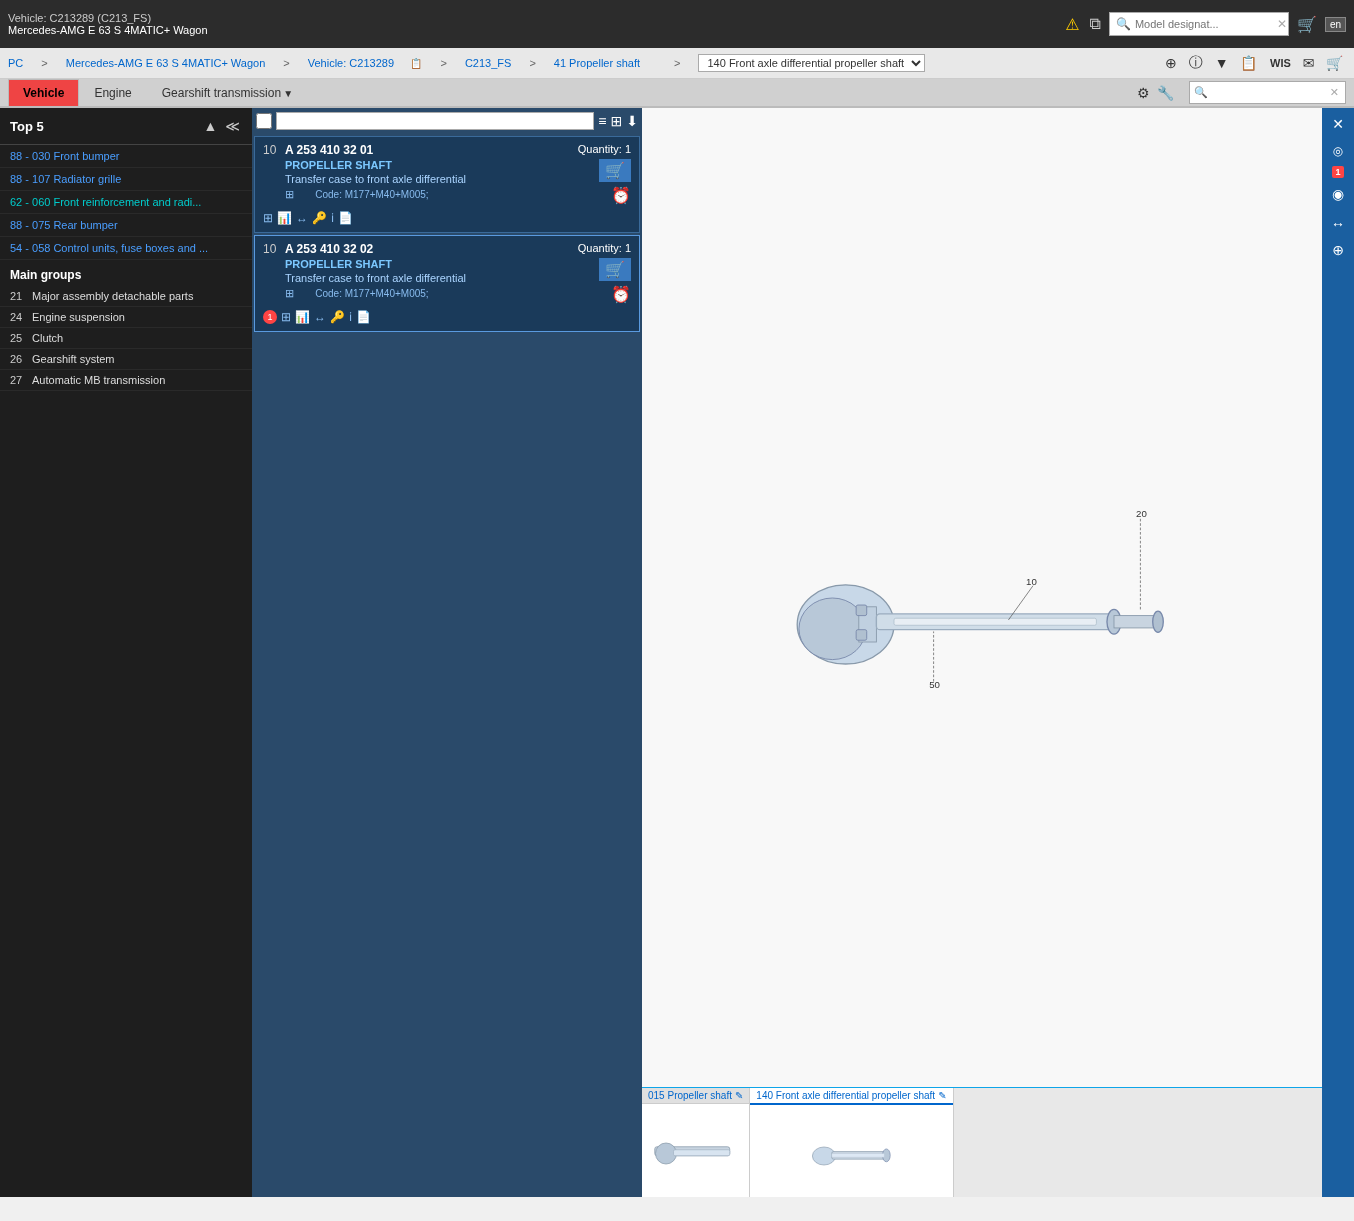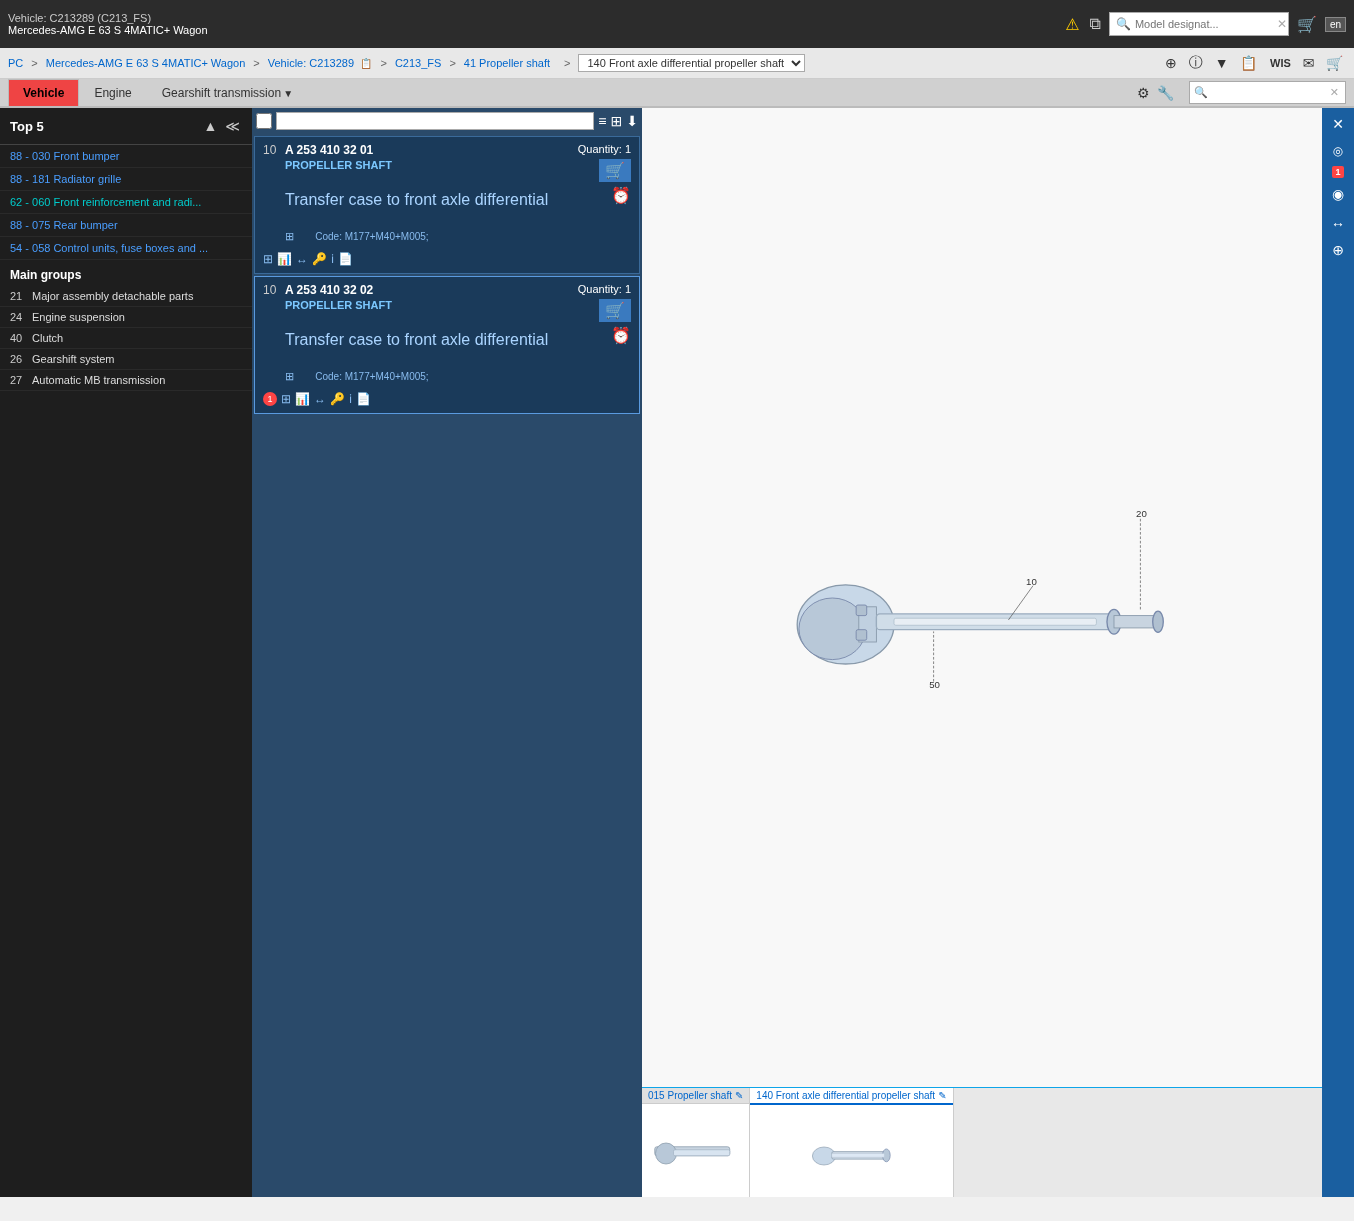--- a/index.html
+++ b/index.html
@@ -50,21 +50,21 @@
     }
 
     
     .breadcrumb-bar {
       background: #e8e8e8;
       border-bottom: 1px solid #ccc;
       padding: 4px 8px;
       display: flex;
       align-items: center;
       flex-wrap: wrap;
-      gap: 6px;
+      gap: 16px;
       font-size: 11px;
     }
     .breadcrumb-bar a, .breadcrumb-bar span.link {
       color: #0066cc;
       text-decoration: none;
       cursor: pointer;
     }
     .breadcrumb-sep { color: #666; margin: 0 2px; }
     .breadcrumb-dropdown {
       background: #fff;
@@ -242,22 +242,22 @@
     }
     .qty-val { color: #fff; }
     .part-name {
       color: #7cc8ff;
       font-size: 11px;
       font-weight: bold;
       margin: 2px 0;
     }
     .part-desc {
       color: #aad4ff;
-      font-size: 16px;
-      margin: 20px 0;
+      font-size: 11px;
+      margin: 2px 0;
     }
     .part-code {
       color: #88bbee;
       font-size: 10px;
       margin: 2px 17px;
     }
     .part-actions {
       display: flex;
       align-items: center;
       gap: 4px;
@@ -481,21 +481,21 @@
         <button class="icon-btn">▲</button>
         <button class="icon-btn">≪</button>
       </div>
     </div>
     <div class="sidebar-scroll">
 
       <div class="sidebar-item link-blue">
         <span>88 - 030 Front bumper</span>
       </div>
       <div class="sidebar-item link-blue">
-        <span>88 - 181 Radiator grille</span>
+        <span>88 - 107 Radiator grille</span>
       </div>
       <div class="sidebar-item link-cyan">
         <span>62 - 060 Front reinforcement and radi...</span>
       </div>
       <div class="sidebar-item link-blue">
         <span>88 - 075 Rear bumper</span>
       </div>
       <div class="sidebar-item link-blue">
         <span>54 - 058 Control units, fuse boxes and ...</span>
       </div>
@@ -505,21 +505,21 @@
       </div>
       <div class="sidebar-main-item">
         <span class="num">21</span>
         <span class="label">Major assembly detachable parts</span>
       </div>
       <div class="sidebar-main-item">
         <span class="num">24</span>
         <span class="label">Engine suspension</span>
       </div>
       <div class="sidebar-main-item">
-        <span class="num">40</span>
+        <span class="num">25</span>
         <span class="label">Clutch</span>
       </div>
       <div class="sidebar-main-item">
         <span class="num">26</span>
         <span class="label">Gearshift system</span>
       </div>
       <div class="sidebar-main-item">
         <span class="num">27</span>
         <span class="label">Automatic MB transmission</span>
       </div>

